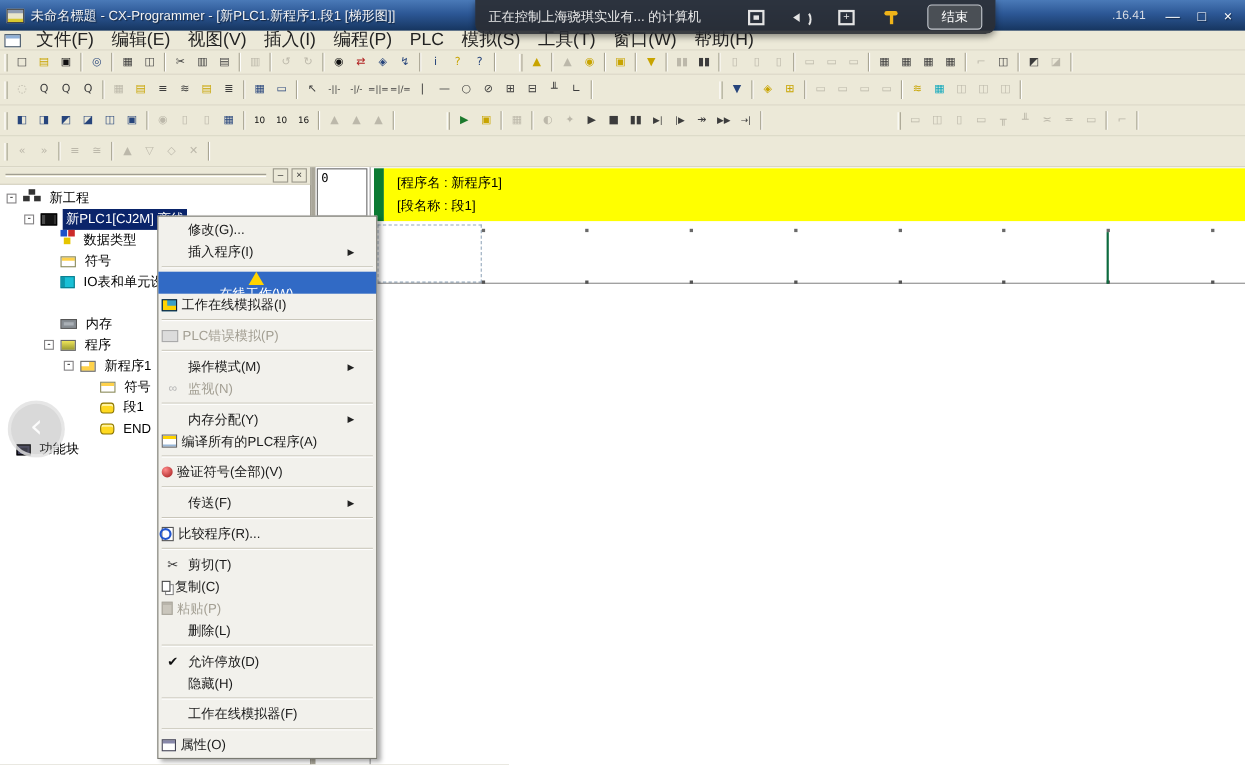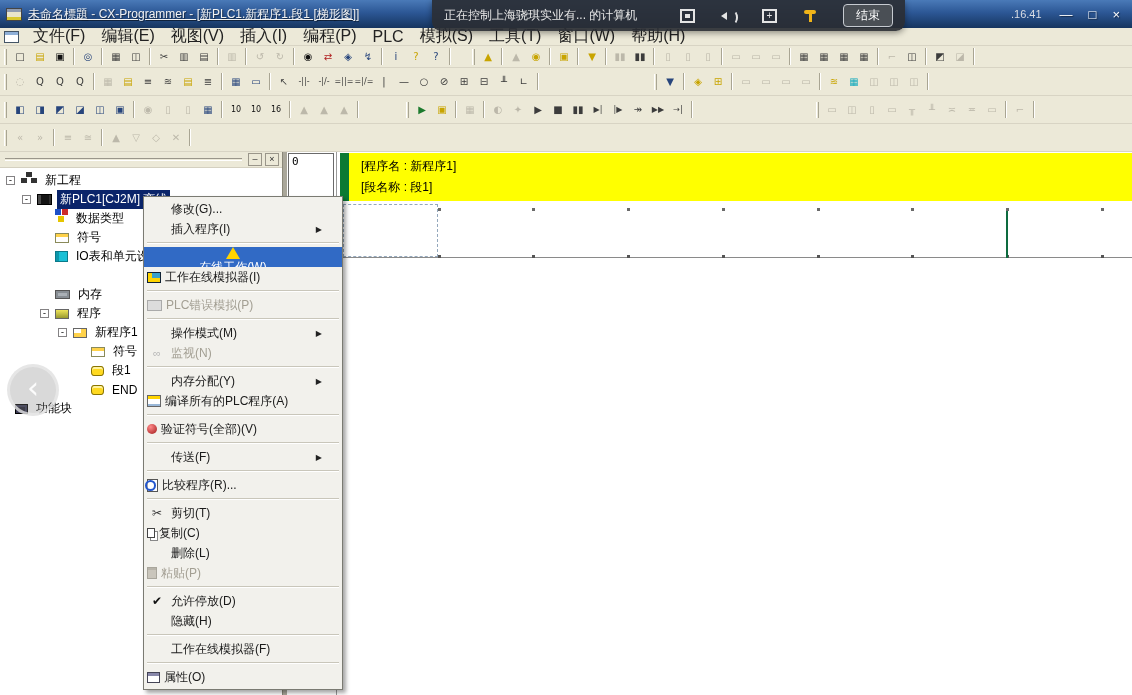--- a/index.html
+++ b/index.html
@@ -3,21 +3,21 @@
 <meta charset="utf-8">
 <style>
   * { margin:0; padding:0; box-sizing:border-box; }
   html,body { width:1132px; height:695px; overflow:hidden; }
   body { font-family:"Liberation Sans","DejaVu Sans",sans-serif; background:#ece9d8; position:relative; }
 
   
   .titlebar{height:28px;background:linear-gradient(180deg,#4a7ab8 0%,#2c5795 45%,#16355f 100%);
     display:flex;align-items:center;padding:0 6px;color:#f2f2f2;font-size:12px;}
   .app-icon{width:16px;height:13px;background:#e9e5cb;border:1px solid #444;box-shadow:inset 0 3px 0 #8f9bb0, inset 0 -3px 0 #d8c830;margin-right:6px;flex:none;}
-  .title-text{white-space:nowrap;overflow:hidden;text-shadow:1px 1px 1px rgba(0,0,0,.5);text-decoration:underline;}
+  .title-text{white-space:nowrap;overflow:hidden;text-shadow:1px 1px 1px rgba(0,0,0,.5);}
   .title-spacer{flex:1;}
   .partial-id{font-size:11px;color:#d9dde4;margin-right:18px;}
   .winbtns{display:flex;gap:16px;margin-right:6px;}
   .winbtn{color:#fff;font-size:13px;line-height:13px;cursor:default;text-shadow:1px 1px 1px rgba(0,0,0,.5);}
 
   
   .menubar{height:18px;background:#ece9d8;display:flex;align-items:center;border-bottom:1px solid #d8d4c4;padding-left:2px;}
   .child-win-icon{width:15px;height:12px;background:#fff;border:1px solid #456;box-shadow:inset 0 3px 0 #8fb0d8;margin:0 6px 0 2px;flex:none;}
   .menu-item{font-size:16px;color:#222;padding:1px 8px;white-space:nowrap;}
 
@@ -517,27 +517,27 @@
     </div>
     <div class="cmsep"></div>
     <div class="cmi">
       <span class="mi mi-cut">✂</span>
       <span class="lab">剪切(T)</span>
     </div>
     <div class="cmi">
       <span class="mi mi-copy"></span>
       <span class="lab">复制(C)</span>
     </div>
-    <div class="cmi">
-      <span class="mi"></span>
-      <span class="lab">删除(L)</span>
-    </div>
     <div class="cmi dis">
       <span class="mi mi-paste"></span>
       <span class="lab">粘贴(P)</span>
+    </div>
+    <div class="cmi">
+      <span class="mi"></span>
+      <span class="lab">删除(L)</span>
     </div>
     <div class="cmsep"></div>
     <div class="cmi">
       <span class="mi mi-check">✔</span>
       <span class="lab">允许停放(D)</span>
     </div>
     <div class="cmi">
       <span class="mi"></span>
       <span class="lab">隐藏(H)</span>
     </div>

